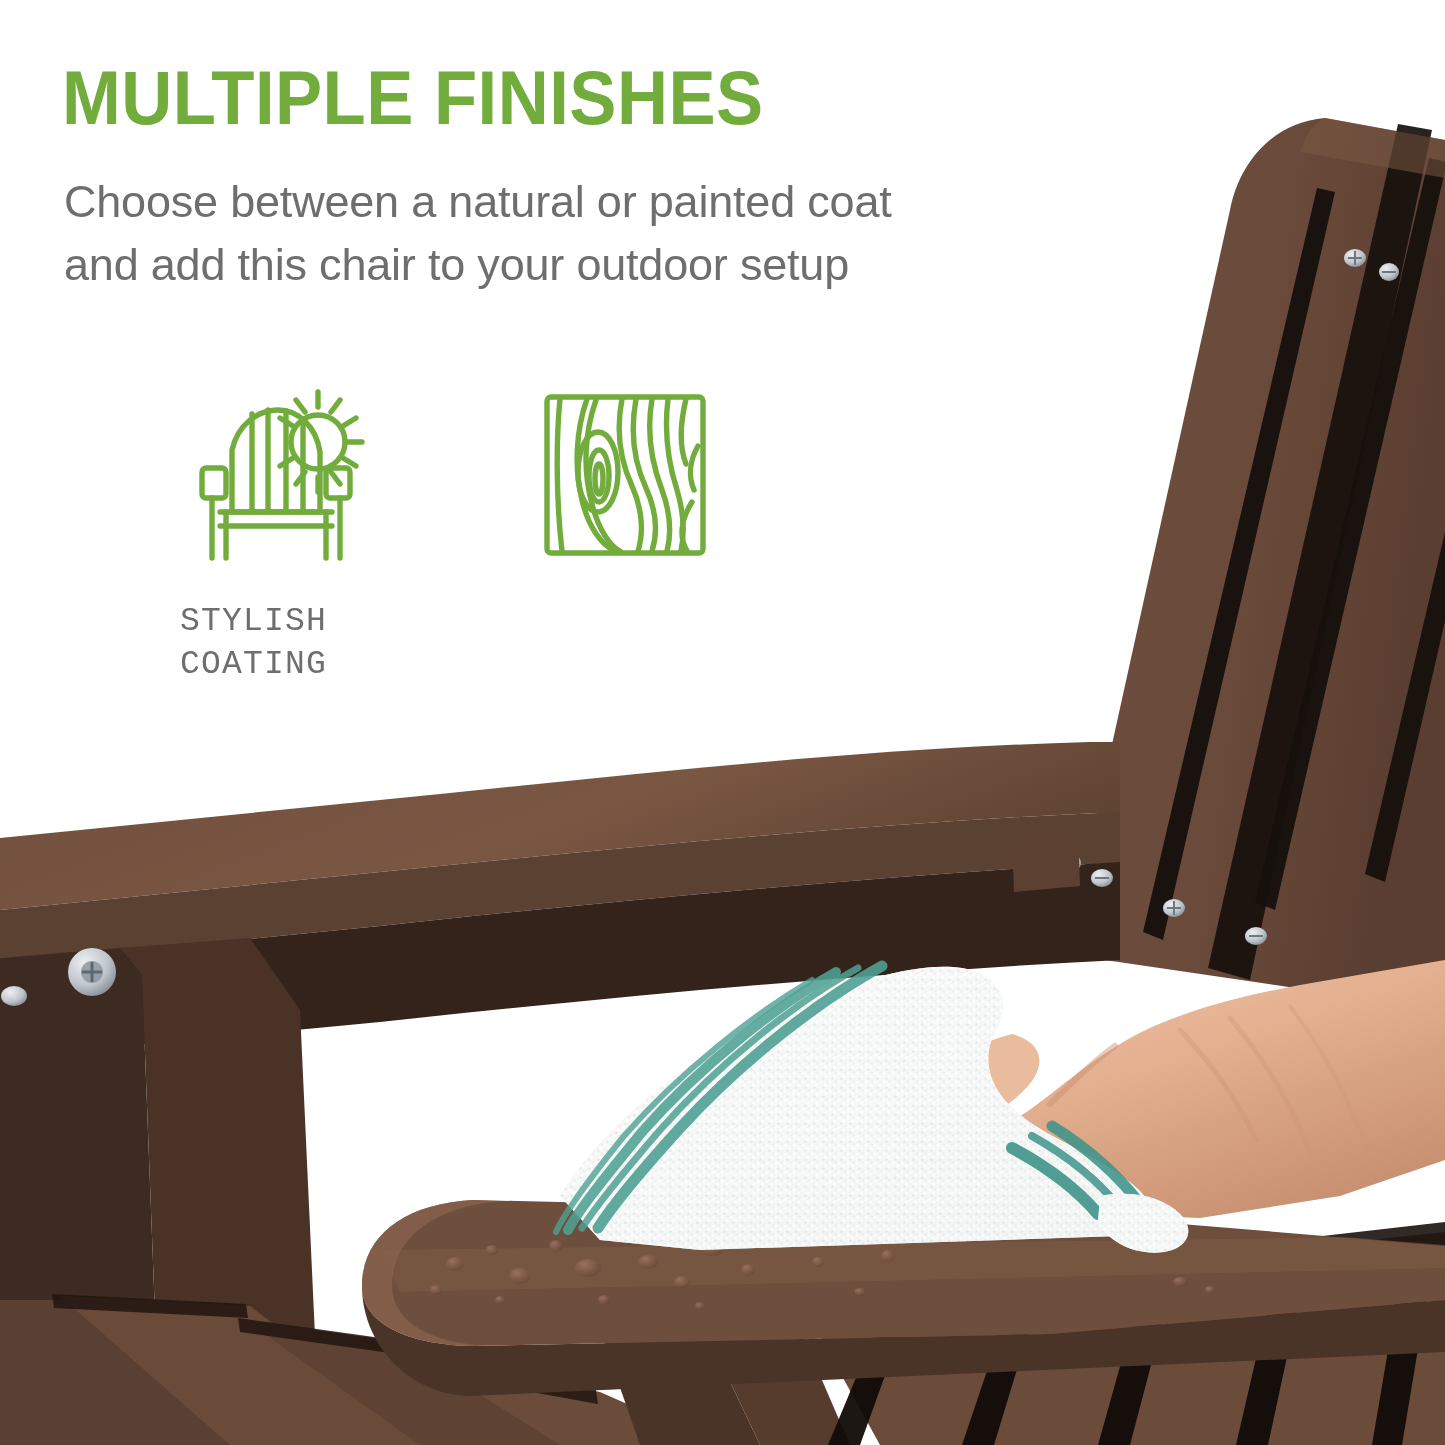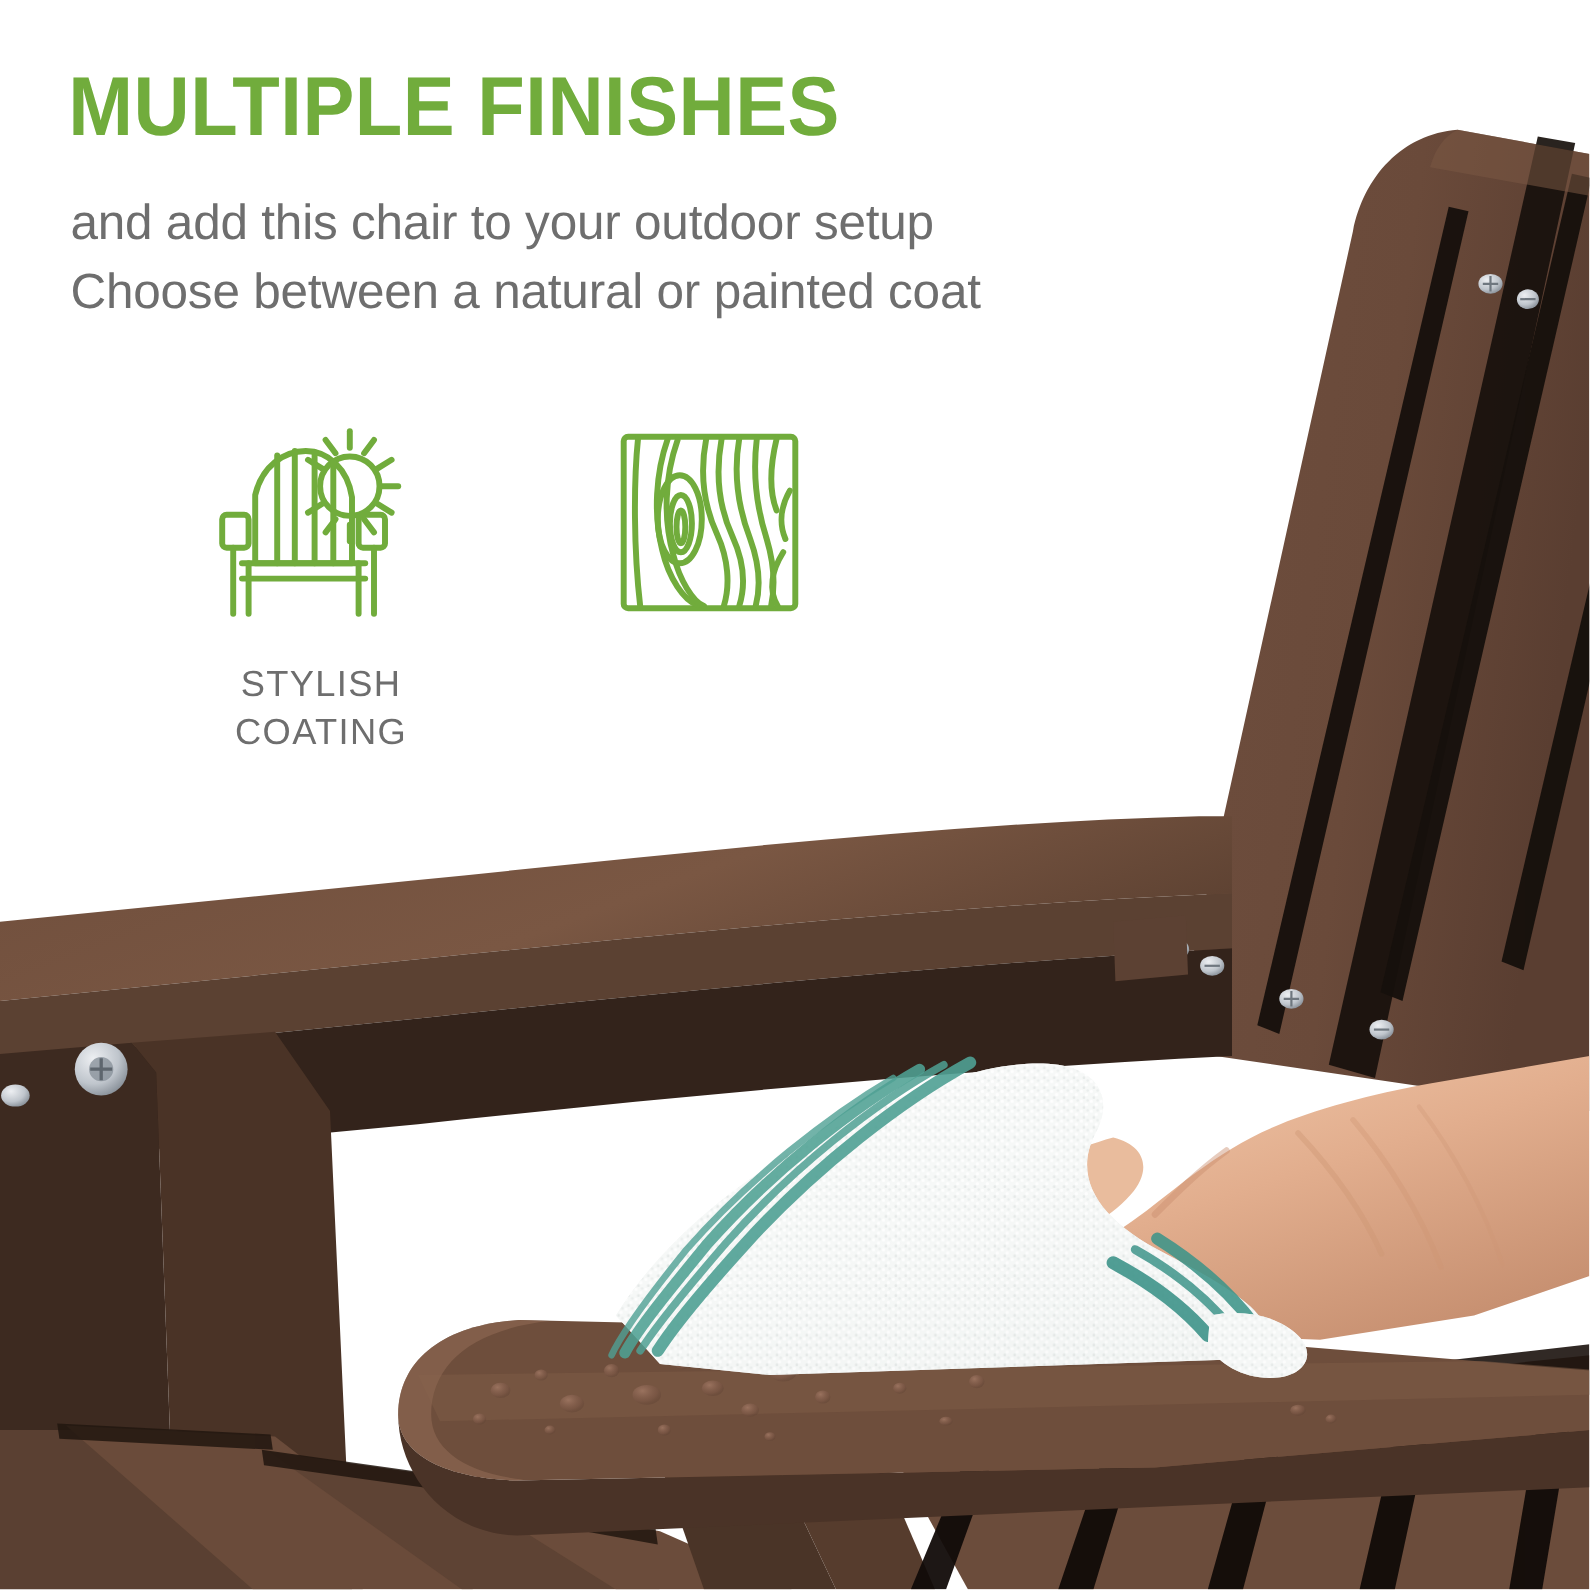--- a/index.html
+++ b/index.html
@@ -49,21 +49,22 @@
     position: absolute;
     left: 180px;
     top: 380px;
     display: flex;
     gap: 170px;
   }
   .feature {
     width: 190px;
     display: flex;
     flex-direction: column;
-    align-items: flex-end;
+    align-items: flex-start;
+    font-family: Liberation Mono, monospace;
   }
   .feature-icon {
     height: 190px;
     display: flex;
     align-items: center;
     justify-content: center;
   }
   .feature-label {
     margin-top: 30px;
     text-align: center;
@@ -334,22 +335,22 @@
         </g>
       </g>
 
       <path d="M1012,838 L1078,832 L1080,886 L1014,892 Z" fill="#5C4133"></path>
     </g>
   </svg>
 
   <div class="headline">MULTIPLE FINISHES</div>
 
   <div class="subhead">
+    <div>Choose between a natural or painted coat</div>
     <div>and add this chair to your outdoor setup</div>
-    <div>Choose between a natural or painted coat</div>
   </div>
 
   <div class="features">
 
     <div class="feature">
       <div class="feature-icon">
         <svg width="190" height="190" viewBox="0 0 190 190" xmlns="http://www.w3.org/2000/svg" fill="none" stroke="#71AC3C" stroke-width="5.4" stroke-linecap="round" stroke-linejoin="round">
 
           <g>
             <path d="M138,12 v15"></path>

